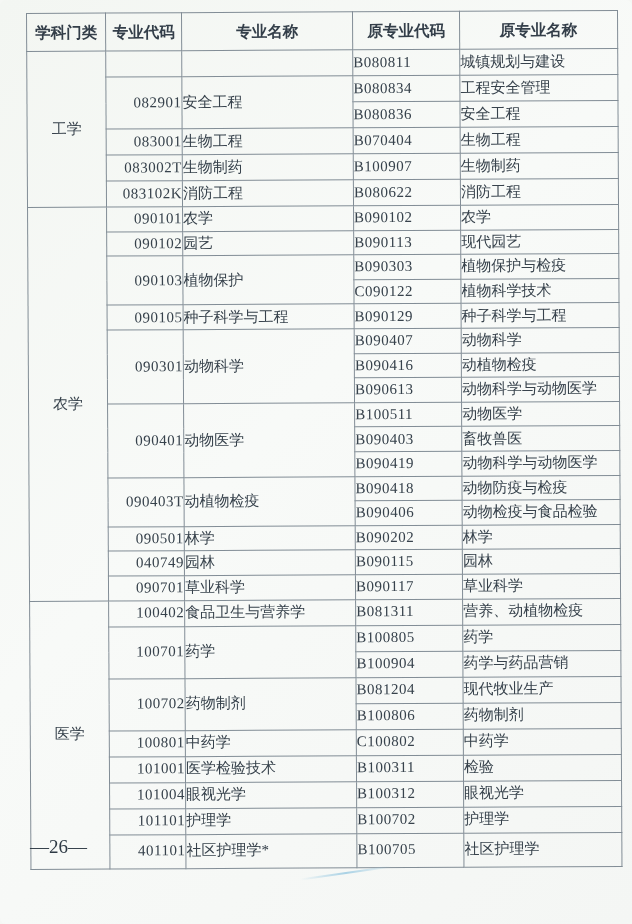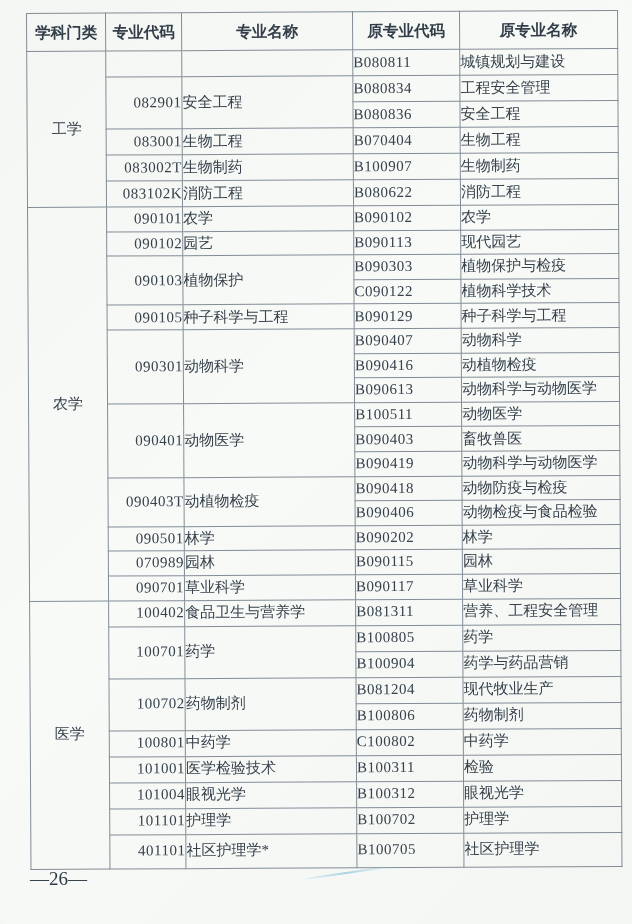--- a/index.html
+++ b/index.html
@@ -33,21 +33,21 @@
   tr.s0{height:26px;}
   tr.s1{height:24.6px;}
   tr.s2{height:26px;}
   tr.row-tall{height:34px;}
   td.c-cat{text-align:center;font-size:15.5px;}
   td.c-code{text-align:right;letter-spacing:0.5px;}
   td.c-name{text-align:left;padding-left:9px;}
   td.c-oldcode{text-align:left;letter-spacing:0.5px;}
   td.c-oldname{text-align:left;padding-left:9px;margin-left:40px;}
   .page-number{
-    position:absolute;left:30px;top:868px;
+    position:absolute;left:30px;top:836px;
     font-size:19px;color:#2e3a45;
   }
   .scan-artifact{
     position:absolute;left:300px;top:872px;width:92px;height:2px;
     background:linear-gradient(90deg,rgba(150,200,225,0),rgba(150,200,225,.8),rgba(150,200,225,0));
     transform:rotate(-8deg);
   }
 </style>
 </head>
 <body>
@@ -174,37 +174,37 @@
           <td class="c-oldcode">B090406</td>
           <td class="c-oldname">动物检疫与食品检验</td>
         </tr>
         <tr class="s1">
           <td class="c-code">090501</td>
           <td class="c-name">林学</td>
           <td class="c-oldcode">B090202</td>
           <td class="c-oldname">林学</td>
         </tr>
         <tr class="s1">
-          <td class="c-code">070989</td>
+          <td class="c-code">040749</td>
           <td class="c-name">园林</td>
           <td class="c-oldcode">B090115</td>
           <td class="c-oldname">园林</td>
         </tr>
         <tr class="s1">
           <td class="c-code">090701</td>
           <td class="c-name">草业科学</td>
           <td class="c-oldcode">B090117</td>
           <td class="c-oldname">草业科学</td>
         </tr>
         <tr class="s2">
           <td class="c-cat" rowspan="10">医学</td>
           <td class="c-code">100402</td>
           <td class="c-name">食品卫生与营养学</td>
           <td class="c-oldcode">B081311</td>
-          <td class="c-oldname">营养、工程安全管理</td>
+          <td class="c-oldname">营养、动植物检疫</td>
         </tr>
         <tr class="s2">
           <td class="c-code" rowspan="2">100701</td>
           <td class="c-name" rowspan="2">药学</td>
           <td class="c-oldcode">B100805</td>
           <td class="c-oldname">药学</td>
         </tr>
         <tr class="s2">
           <td class="c-oldcode">B100904</td>
           <td class="c-oldname">药学与药品营销</td>

